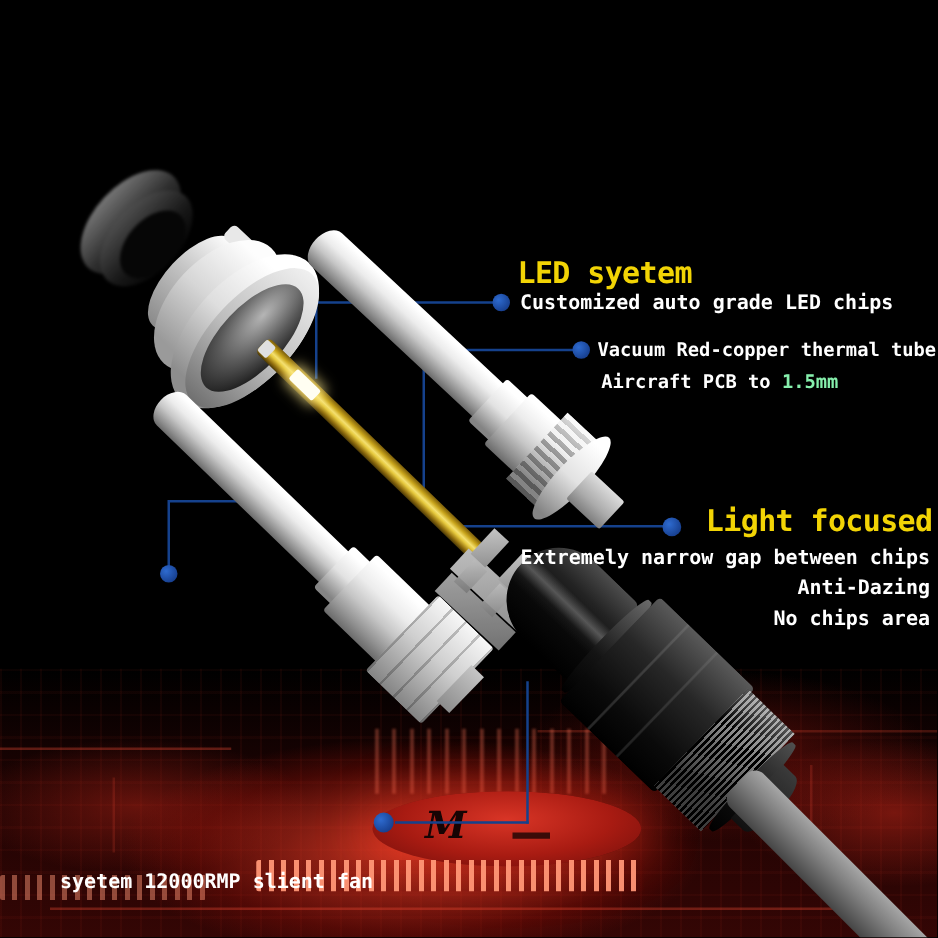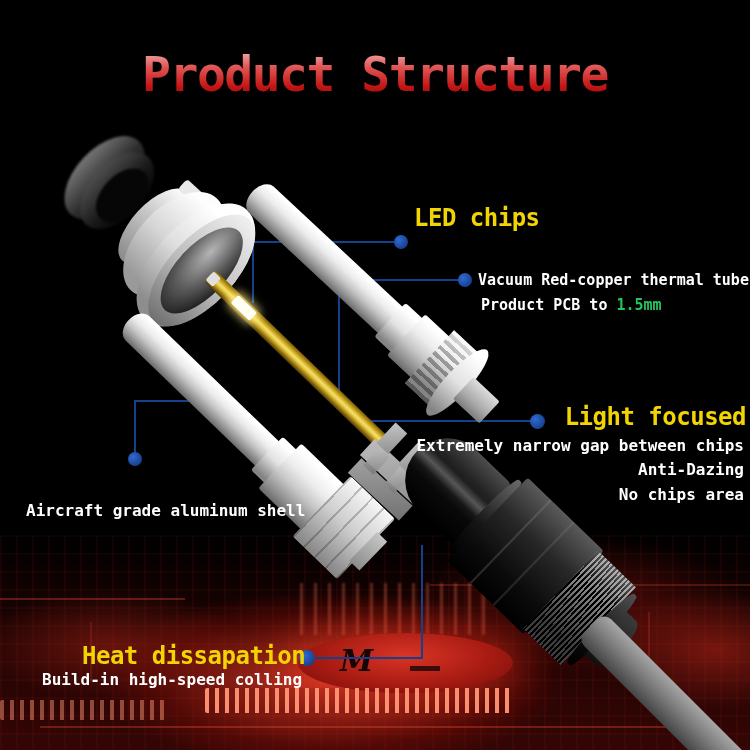--- a/index.html
+++ b/index.html
@@ -17,21 +17,21 @@
   }
   .h-yellow{
     position:absolute;color:#f2d405;font-size:24px;font-weight:bold;
     letter-spacing:-0.5px;white-space:nowrap;line-height:1;
   }
   .body-txt{
     position:absolute;color:#fff;font-size:16px;font-weight:bold;
     letter-spacing:0;white-space:nowrap;line-height:1;
   }
   .body-sm{font-size:15px;}
-  .yellow{color:#22c55e;}
+  .yellow{color:#86efac;}
   
   .aline{position:absolute;background:#15418c;}
   .adot{
     position:absolute;width:14px;height:14px;border-radius:50%;
     background:radial-gradient(circle at 35% 35%,#2e6bd0,#173f8f 75%);
   }
   
   .part{position:absolute;}
   .pc{position:absolute;}  
   .ellipse{border-radius:50%;}
@@ -163,30 +163,28 @@
     <div class="pc" style="left:0;top:24px;width:92px;height:84px;border-radius:42px 6px 6px 42px / 42px 6px 6px 42px;background:linear-gradient(to bottom,rgba(255,255,255,0) 36%,rgba(165,165,165,.45) 47%,rgba(70,70,70,.18) 58%,rgba(0,0,0,0) 68%),linear-gradient(to bottom,#4d4d4d,#232323 30%,#0b0b0b 60%,#000000);"></div>
     <div class="pc" style="left:88px;top:16px;width:14px;height:100px;border-radius:40%/50%;background:linear-gradient(to bottom,#6a6a6a,#141414 60%,#000);"></div>
     <div class="pc" style="left:98px;top:8px;width:106px;height:116px;border-radius:4px;background:linear-gradient(to right,transparent 0 29%,rgba(150,150,150,.25) 30% 31%,transparent 32% 59%,rgba(150,150,150,.2) 60% 61%,transparent 62%),linear-gradient(to bottom,#5a5a5a,#272727 35%,#0a0a0a 75%,#000);"></div>
     <div class="pc" style="left:200px;top:12px;width:52px;height:108px;background:linear-gradient(to bottom,rgba(255,255,255,.35),rgba(255,255,255,0) 30%,rgba(0,0,0,.55) 80%),repeating-linear-gradient(to right,#000 0 2px,#8a8a8a 2px 4px);"></div>
     <div class="pc" style="left:250px;top:18px;width:14px;height:96px;border-radius:40%/50%;background:linear-gradient(to bottom,#4f4f4f,#0d0d0d 65%,#000);"></div>
     <div class="pc" style="left:262px;top:36px;width:23px;height:60px;border-radius:0 40% 40% 0;background:linear-gradient(to bottom,#3a3a3a,#101010);"></div>
   </div>
 
   <div class="part" style="left:557px;top:688px;width:230px;height:38px;transform:rotate(45deg);border-radius:10px;background:linear-gradient(to bottom,#a6a6a6,#7d7d7d 45%,#454545);"></div>
 
-  <div class="page-title">Product Structure</div>
 
-  <div class="h-yellow" style="left:414px;top:206px;">LED chips</div>
+  <div class="h-yellow" style="left:414px;top:206px;">LED syetem</div>
+  <div class="body-txt" style="left:416px;top:234px;">Customized auto grade LED chips</div>
 
   <div class="body-txt body-sm" style="left:478px;top:273px;">Vacuum Red-copper thermal tube</div>
-  <div class="body-txt body-sm" style="left:481px;top:298px;"><span>Product PCB to </span><span class="yellow">1.5mm</span></div>
+  <div class="body-txt body-sm" style="left:481px;top:298px;"><span>Aircraft PCB to </span><span class="yellow">1.5mm</span></div>
 
   <div class="h-yellow" style="right:4px;top:405px;">Light focused</div>
   <div class="body-txt" style="right:6px;top:438px;">Extremely narrow gap between chips</div>
   <div class="body-txt" style="right:6px;top:462px;">Anti-Dazing</div>
   <div class="body-txt" style="right:6px;top:487px;">No chips area</div>
 
-  <div class="body-txt" style="left:26px;top:503px;">Aircraft grade aluminum shell</div>
 
-  <div class="h-yellow" style="left:82px;top:644px;">Heat dissapation</div>
-  <div class="body-txt" style="left:42px;top:672px;">Build-in high-speed colling</div>
+  <div class="body-txt" style="left:48px;top:697px;">syetem 12000RMP slient fan</div>
 
 </div>
 
 </body></html>

